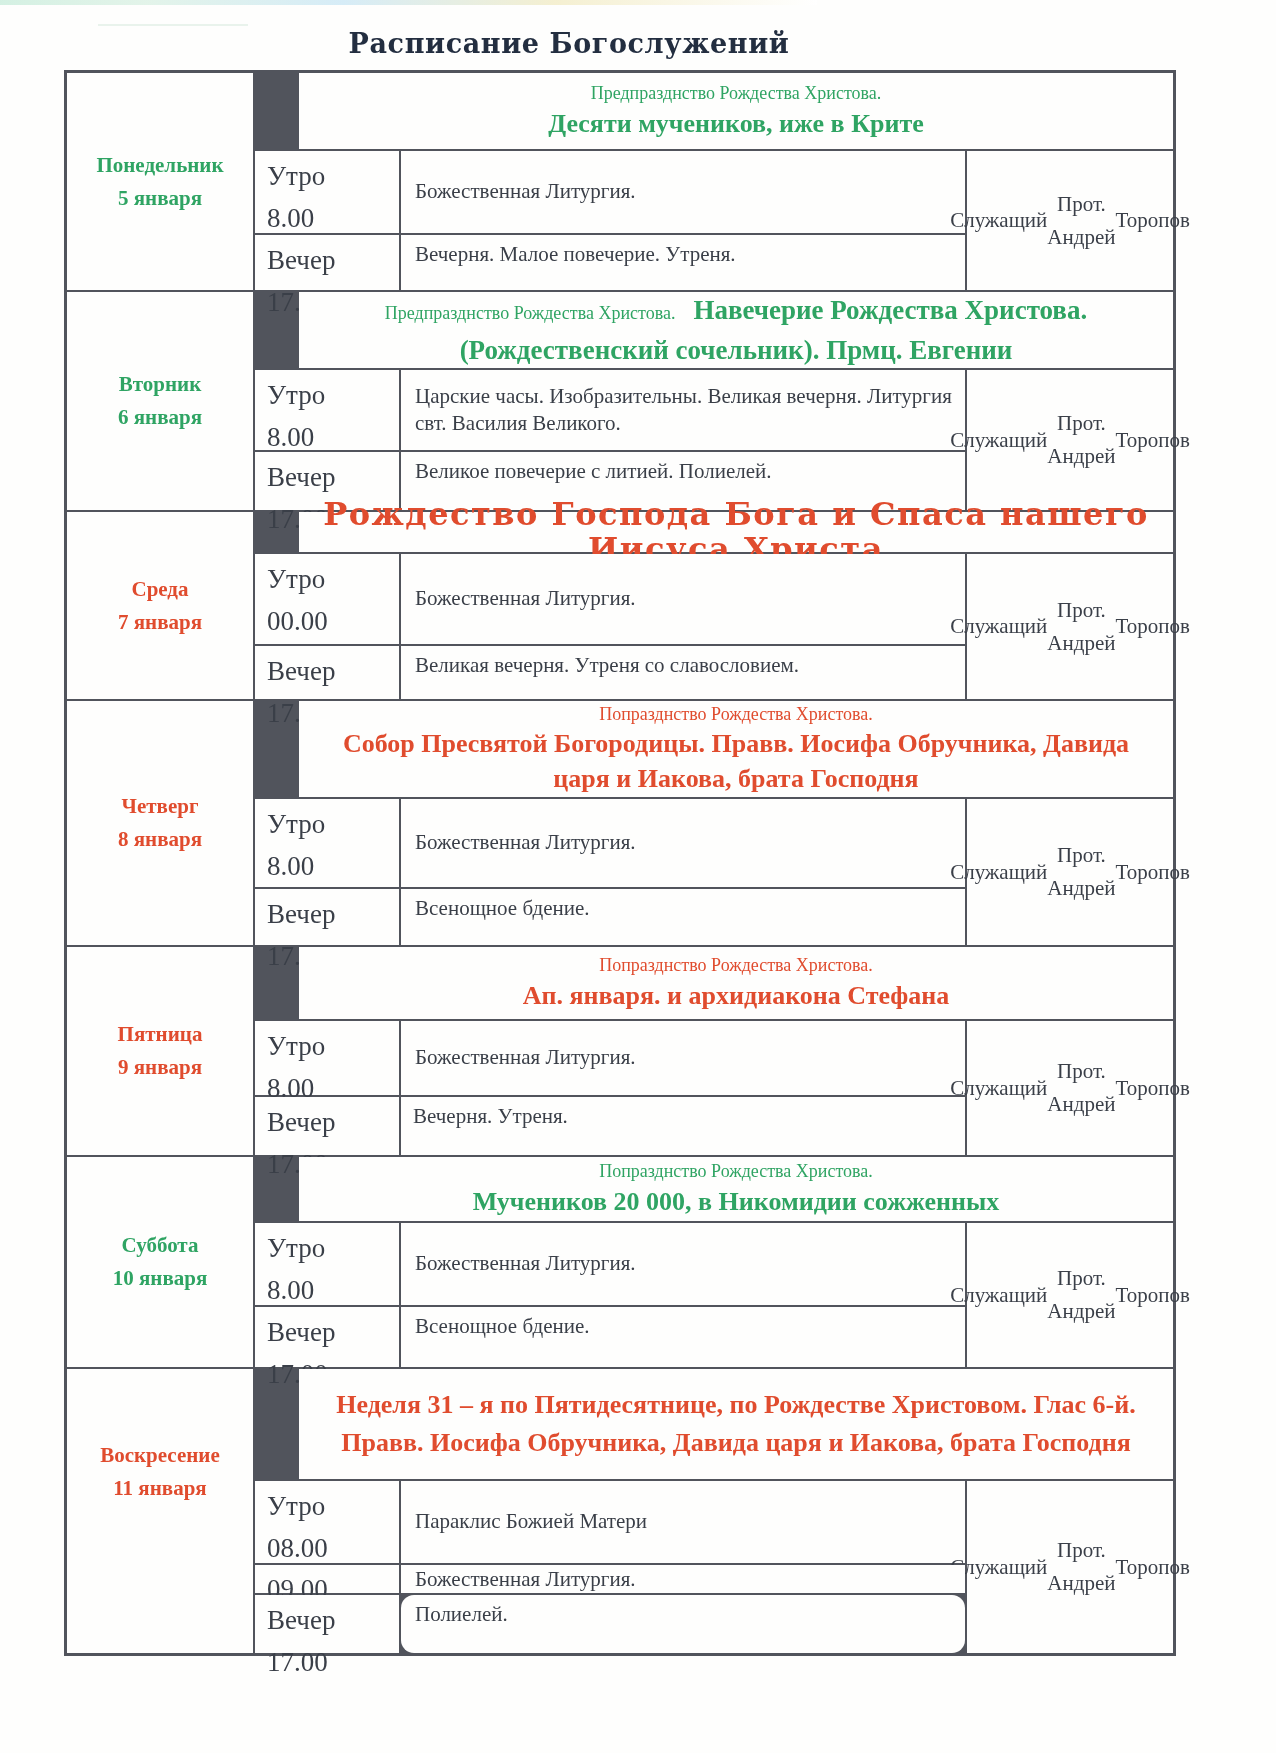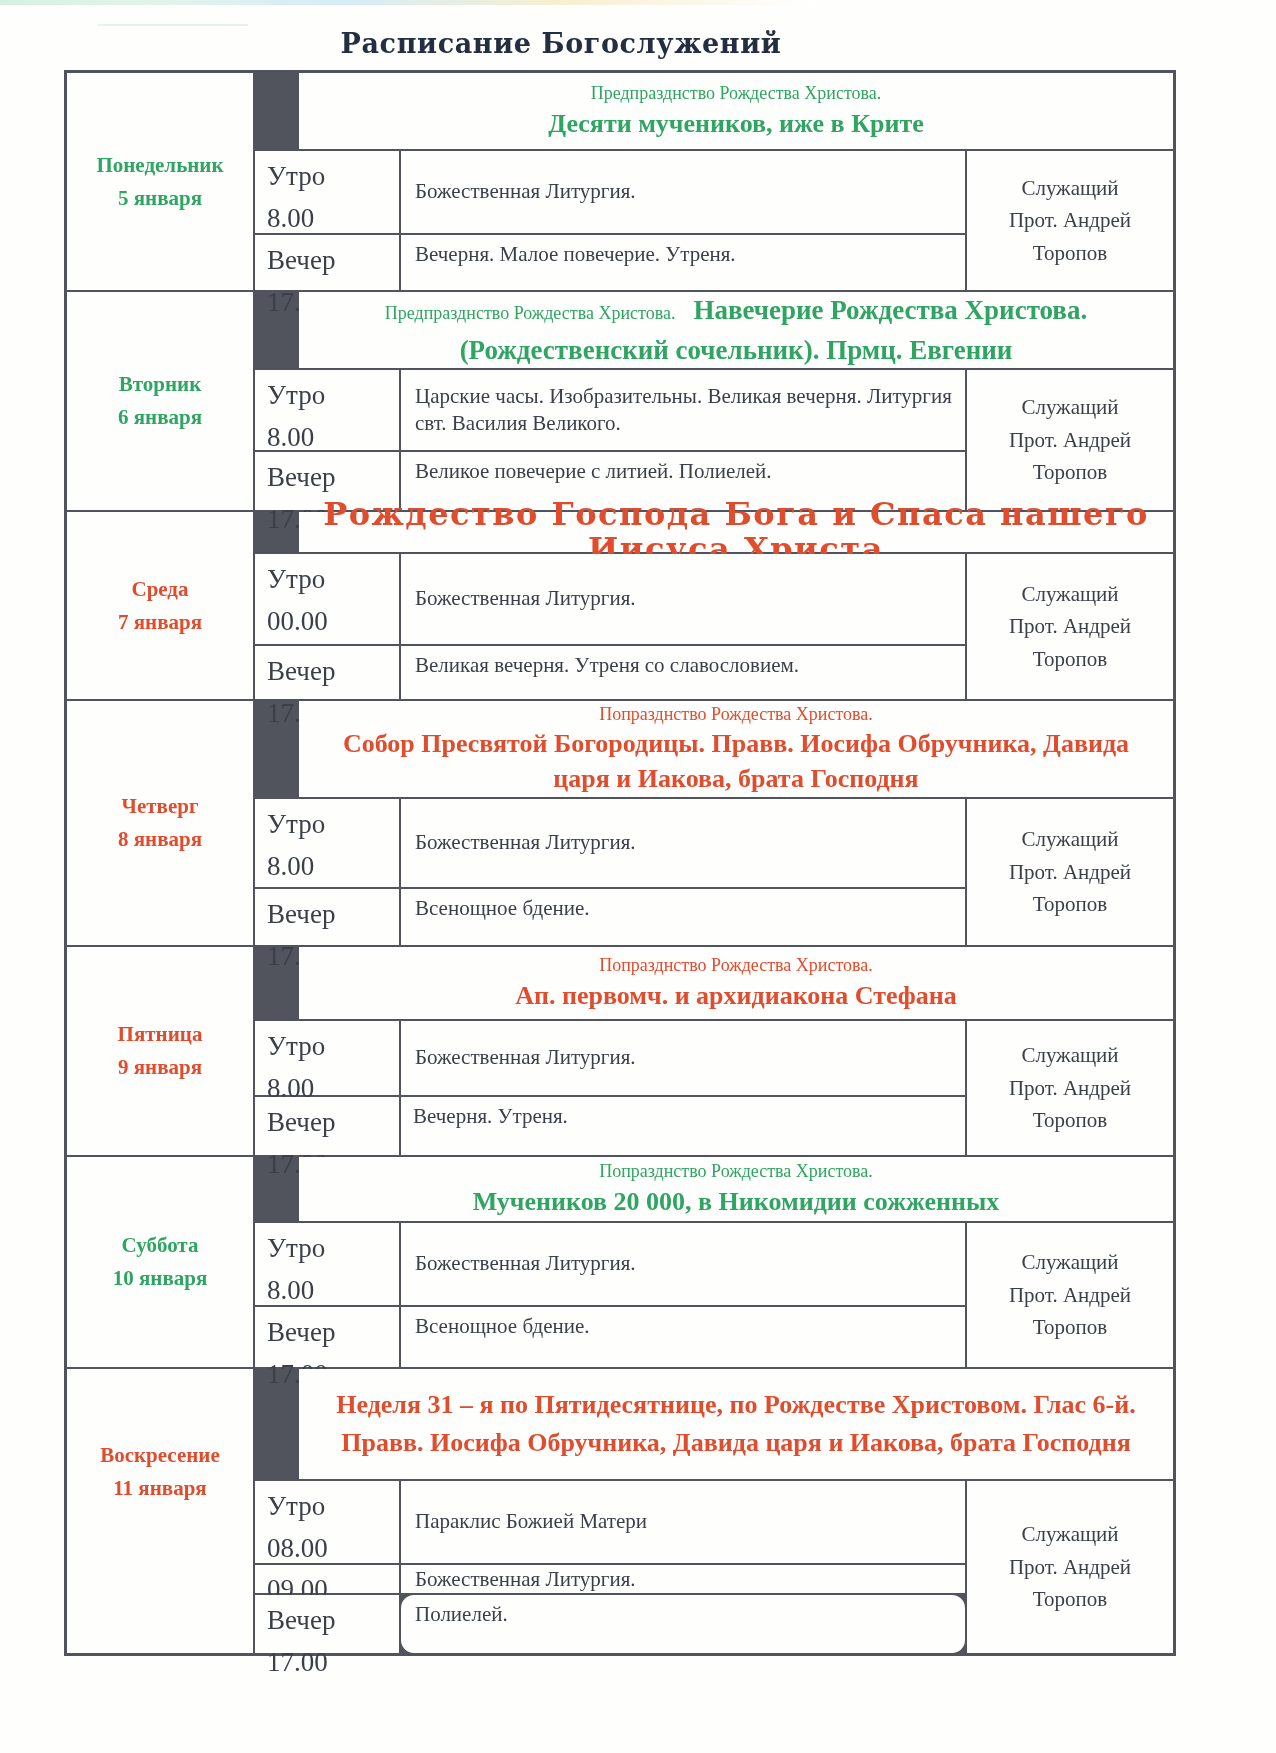--- a/index.html
+++ b/index.html
@@ -7,21 +7,21 @@
     position:relative;width:1276px;height:1753px;margin:0 auto;
     background:#fefefd;overflow:hidden;
     font-family:"Liberation Serif", serif;color:#3a3f48;
   }
   .scan-stripe{
     position:absolute;top:0;left:0;width:64%;height:5px;opacity:.85;
     background:linear-gradient(90deg,#cdeede 0%,#def2e6 18%,#cfe9f6 42%,#f3edc9 68%,#ffffff 100%);
   }
   .scan-stripe2{position:absolute;top:24px;left:98px;width:150px;height:2px;background:#e9f3ec;}
   .title{
-    position:absolute;top:28px;left:8px;width:1106px;margin:0;text-align:center;
+    position:absolute;top:28px;left:16px;width:1106px;margin:0;text-align:center;
     font-family:"DejaVu Serif", serif;font-weight:bold;font-size:27px;
     letter-spacing:.6px;color:#232e40;
   }
   .table{
     position:absolute;left:64px;top:70px;
     display:grid;
     grid-template-columns:186px 144px 564px 206px;
     grid-template-rows:76px 82px 55px  76px 80px 58px  40px 90px 53px  96px 88px 56px  72px 74px 58px  64px 82px 60px  110px 82px 28px 58px;
     gap:2px;background:#51545c;border:3px solid #51545c;
   }
@@ -43,21 +43,21 @@
   .feast-inline .feast-title{font-size:27px;}
   .slavonic{
     font-family:"DejaVu Serif", serif;font-size:32px;letter-spacing:1.5px;line-height:1.1;
   }
   .sunday-title{line-height:1.45;font-size:26px;}
   .time-cell{padding:5px 6px 0 12px;font-size:27px;line-height:1.55;}
   .desc-cell{display:flex;padding:0 10px 0 14px;font-size:21px;line-height:1.3;}
   .v-center{align-items:center;}
   .v-top{align-items:flex-start;padding-top:6px;}
   .priest-cell{
-    display:flex;flex-direction:column;justify-content:center;align-items:center;
+    display:flex;justify-content:center;align-items:center;
     text-align:center;font-size:21px;line-height:1.55;
   }
 </style>
 </head>
 <body>
 
 <div class="page">
 
   <div class="scan-stripe"></div>
   <div class="scan-stripe2"></div>
@@ -178,21 +178,21 @@
     <div class="cell desc-cell v-top" style="grid-row:12;grid-column:3;">
       <span>Всенощное бдение.</span>
     </div>
 
     <div class="cell day-cell red" style="grid-row:13/span 3;grid-column:1;">
       <div>Пятница</div>
       <div>9 января</div>
     </div>
     <div class="cell feast red" style="grid-row:13;">
       <span class="feast-note">Попразднство Рождества Христова.</span>
-      <span class="feast-title">Ап. первомч. и архидиакона Стефана</span>
+      <span class="feast-title">Ап. января. и архидиакона Стефана</span>
     </div>
     <div class="cell time-cell" style="grid-row:14;grid-column:2;">
       <div>Утро</div>
       <div>8.00</div>
     </div>
     <div class="cell desc-cell v-center" style="grid-row:14;grid-column:3;">
       <span>Божественная Литургия.</span>
     </div>
     <div class="cell priest-cell" style="grid-row:14/span 2;grid-column:4;">
       <div>Служащий</div>

